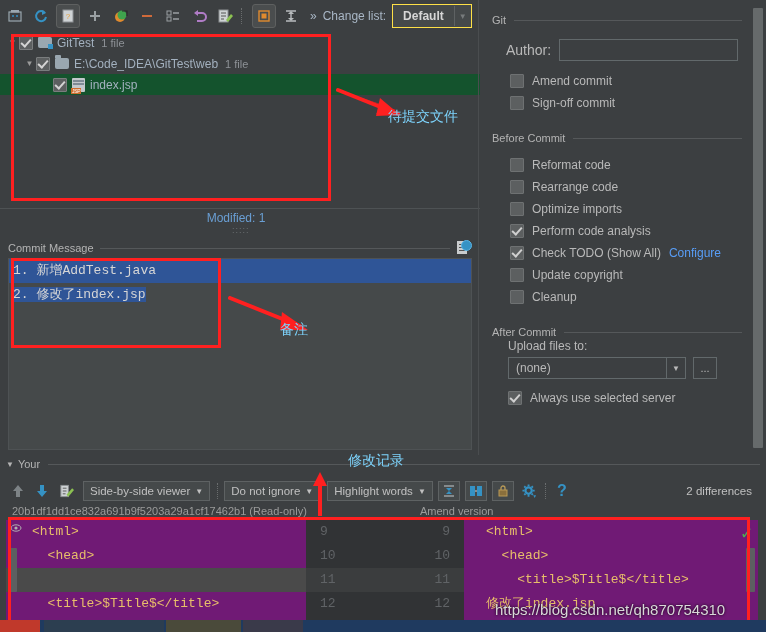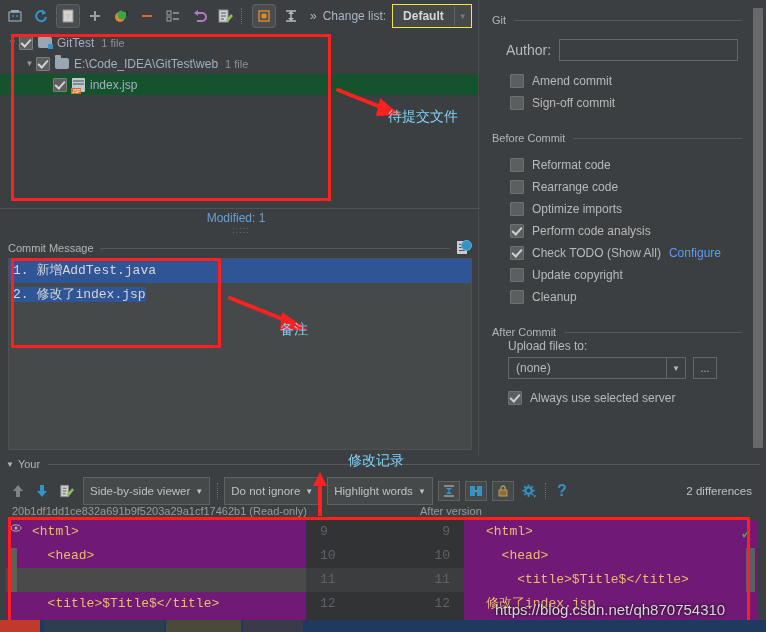--- a/index.html
+++ b/index.html
@@ -181,21 +181,21 @@
     position:absolute;left:6px;top:455px;width:754px;height:18px;display:flex;align-items:center;
   }
   .diff-header .tri2{color:#b4b4b4;font-size:8px;margin-right:4px;}
   .diff-header .t{color:#b4b4b4;font-size:11px;}
   .diff-header .line{flex:1;height:1px;background:#55585a;margin-left:8px;}
 
   .difftools{
     position:absolute;left:0;top:476px;width:766px;height:30px;display:flex;align-items:center;
   }
   .dbtn{
-    height:28px;border:1px solid #5e6263;background:#45494a;display:flex;align-items:center;
+    height:20px;border:1px solid #5e6263;background:#45494a;display:flex;align-items:center;
     padding:0 6px;margin-left:7px;color:#c0c0c0;font-size:11.5px;white-space:nowrap;box-sizing:border-box;
   }
   .dbtn .ca{margin-left:5px;font-size:8px;color:#c0c0c0;}
   .icobtn{
     width:22px;height:20px;border:1px solid #5e6263;background:#45494a;margin-left:5px;
     display:flex;align-items:center;justify-content:center;box-sizing:border-box;
   }
   .plainico{width:20px;height:20px;margin-left:8px;display:flex;align-items:center;justify-content:center;}
   .diffcount{margin-left:auto;margin-right:14px;color:#c0c0c0;font-size:11.5px;}
 
@@ -514,21 +514,21 @@
           <path d="M12 12 L15 12 L13.5 15 Z" fill="#3592c4"></path>
         </svg>
     </div>
     <div class="tb-sep" style="margin-left:5px"></div>
     <div class="plainico" style="margin-left:0;color:#3592c4;font-size:16px;font-weight:bold">?</div>
     <span class="diffcount">2 differences</span>
   </div>
 
   <div class="diff-titles">
     <span class="left">20b1df1dd1ce832a691b9f5203a29a1cf17462b1 (Read-only)</span>
-    <span class="right">After version</span>
+    <span class="right">Amend version</span>
   </div>
 
   <div class="diffbody">
     <div class="dpane dleft">
       <div class="eye">
         <svg width="12" height="10" viewBox="0 0 12 10">
             <ellipse cx="6" cy="5" rx="5" ry="3.2" fill="none" stroke="#b0b0b0" stroke-width="1"></ellipse>
             <circle cx="6" cy="5" r="1.6" fill="#b0b0b0"></circle>
           </svg>
       </div>

